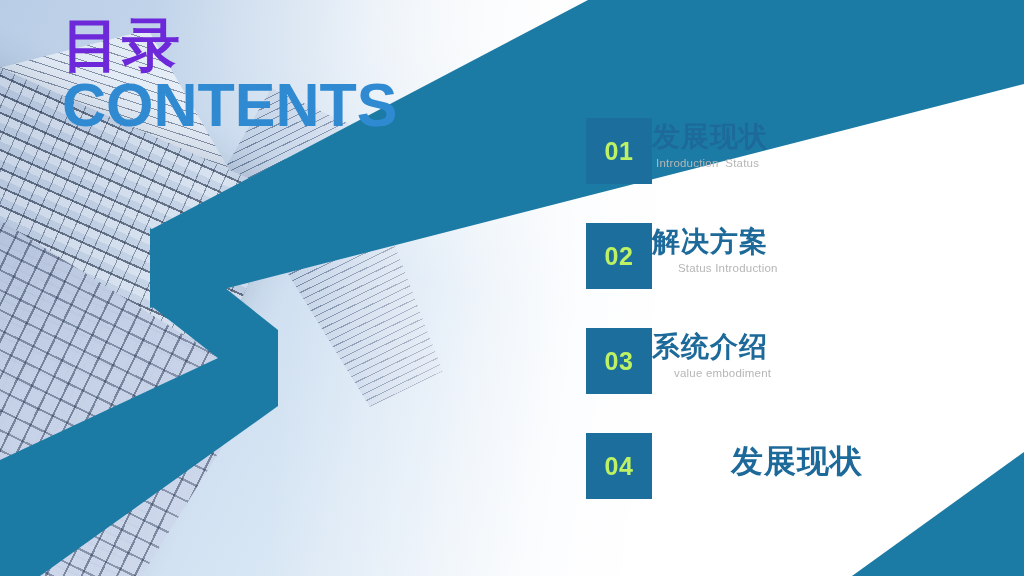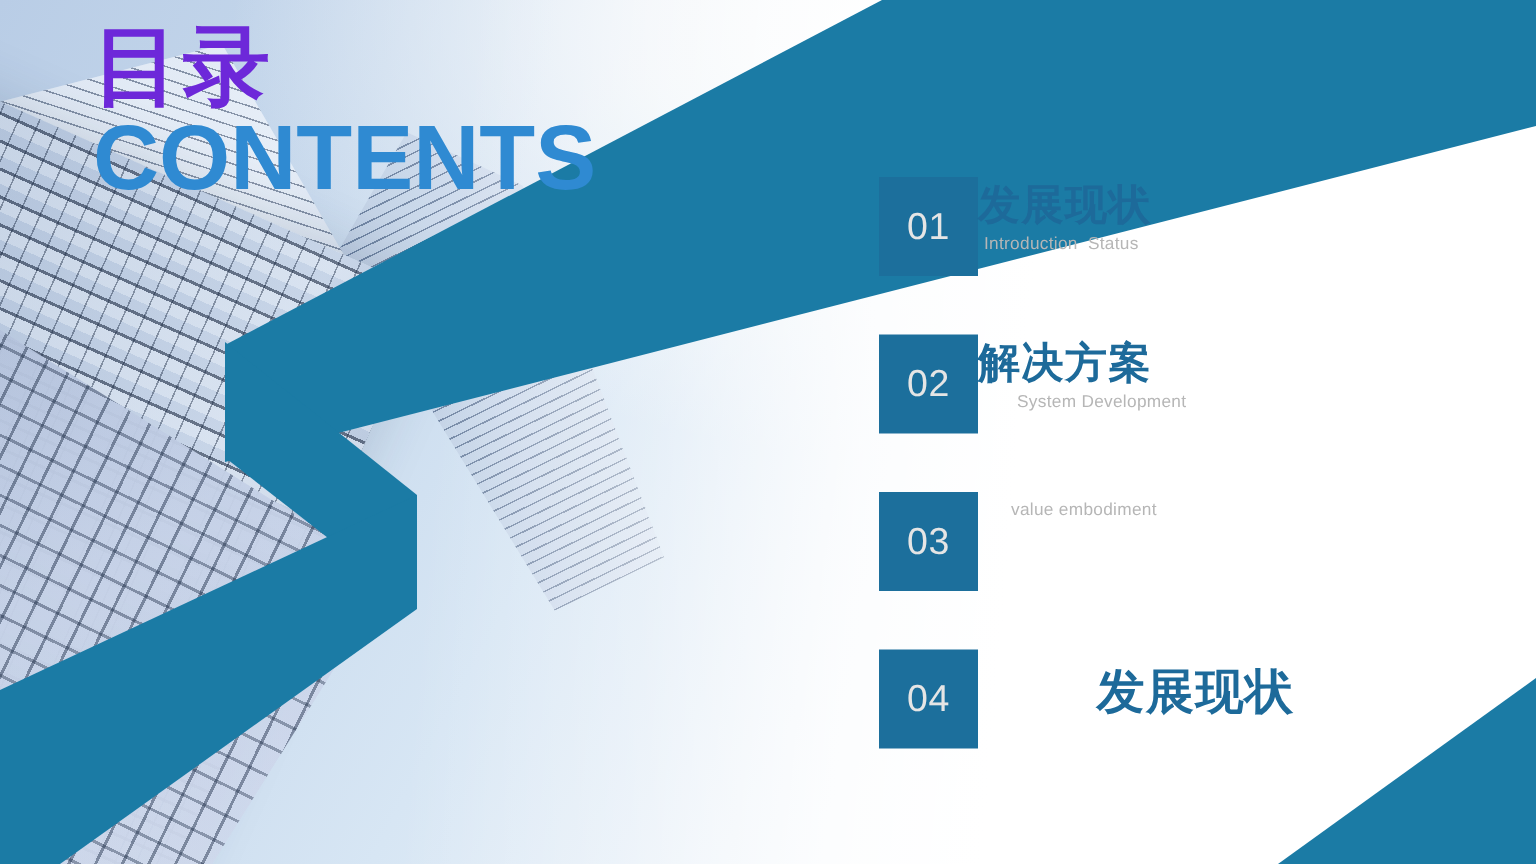--- a/index.html
+++ b/index.html
@@ -181,26 +181,26 @@
     display: flex;
     align-items: flex-start;
   }
   .agenda-item:last-child { margin-bottom: 0; gap: 37px; }
 
   .num-box {
     flex: 0 0 auto;
     width: 66px;
     height: 66px;
     background: #1c6f9c;
-    color: #e5e5e5;
+    color: #bef264;
     display: flex;
     align-items: center;
     justify-content: center;
     font-size: 25px;
-    font-weight: normal;
+    font-weight: bold;
     letter-spacing: 0.5px;
   }
   .item-text {
     padding-top: 2px;
     display: flex;
     flex-direction: column;
   }
   .item-title {
     font-size: 28px;
     font-weight: bold;
@@ -256,27 +256,28 @@
       <div class="item-text">
         <div class="item-title">发展现状</div>
         <div class="item-sub">Introduction  Status</div>
       </div>
     </div>
 
     <div class="agenda-item" data-index="1">
       <div class="num-box">02</div>
       <div class="item-text">
         <div class="item-title">解决方案</div>
-        <div class="item-sub">System Development</div>
+        <div class="item-sub">Status Introduction</div>
       </div>
     </div>
 
     <div class="agenda-item" data-index="2">
       <div class="num-box">03</div>
       <div class="item-text">
+        <div class="item-title">系统介绍</div>
         <div class="item-sub">value embodiment</div>
       </div>
     </div>
 
     <div class="agenda-item" data-index="3">
       <div class="num-box">04</div>
       <div class="item-text">
         <div class="item-title">发展现状</div>
         <div class="item-sub"></div>
       </div>

